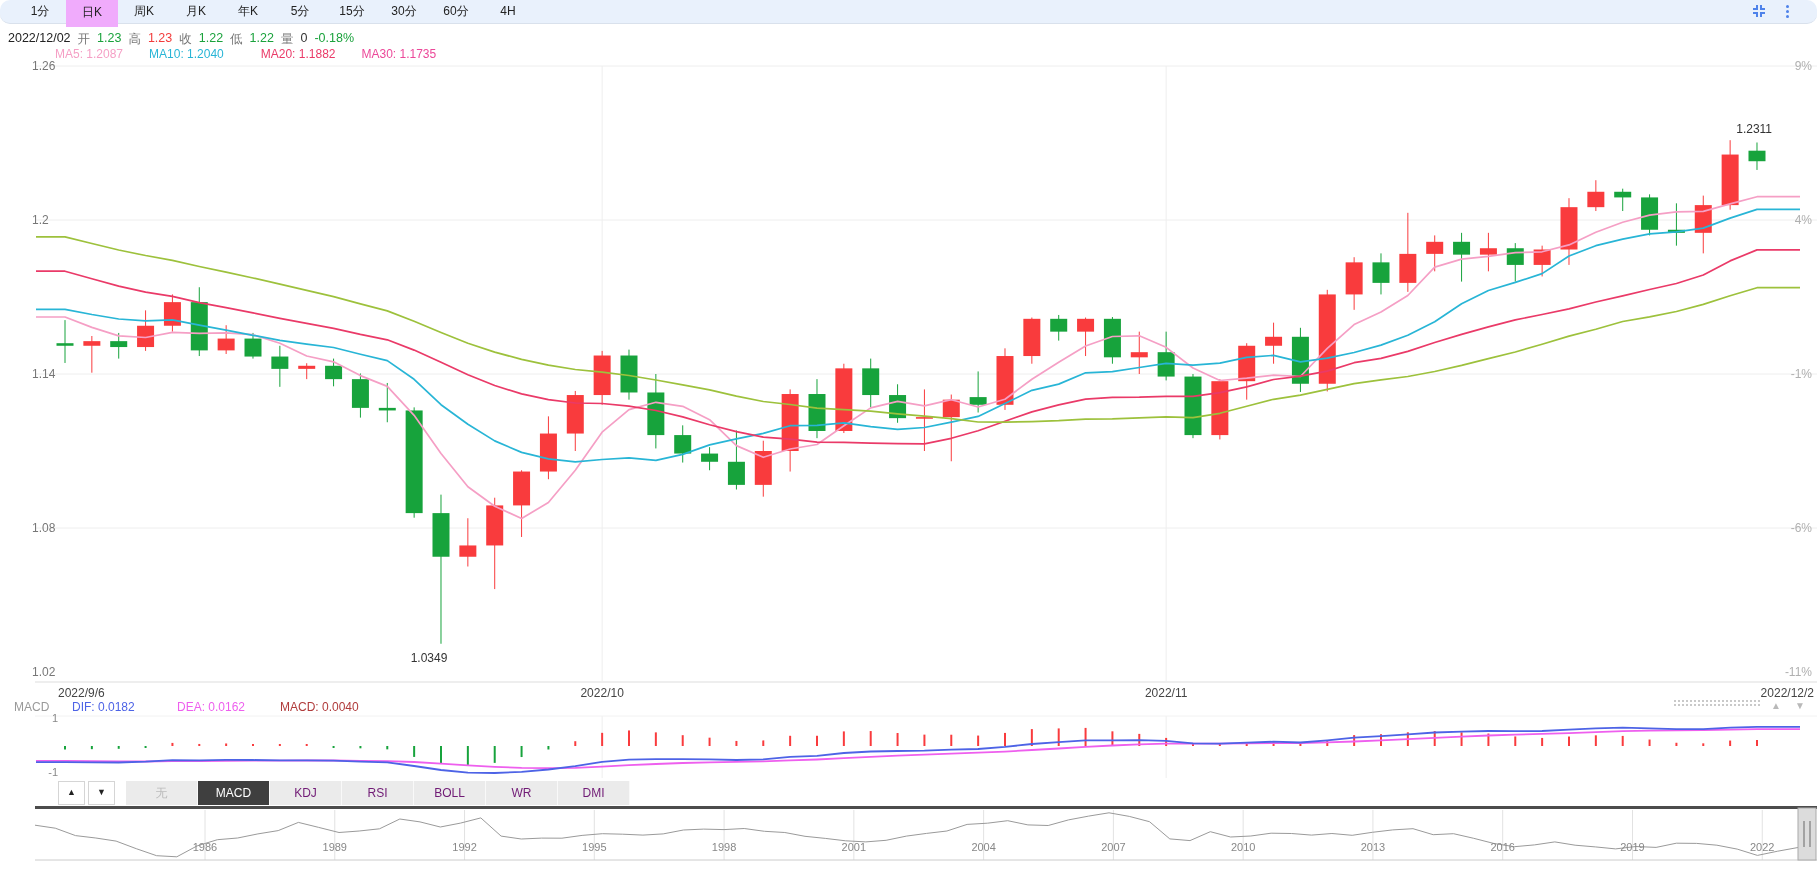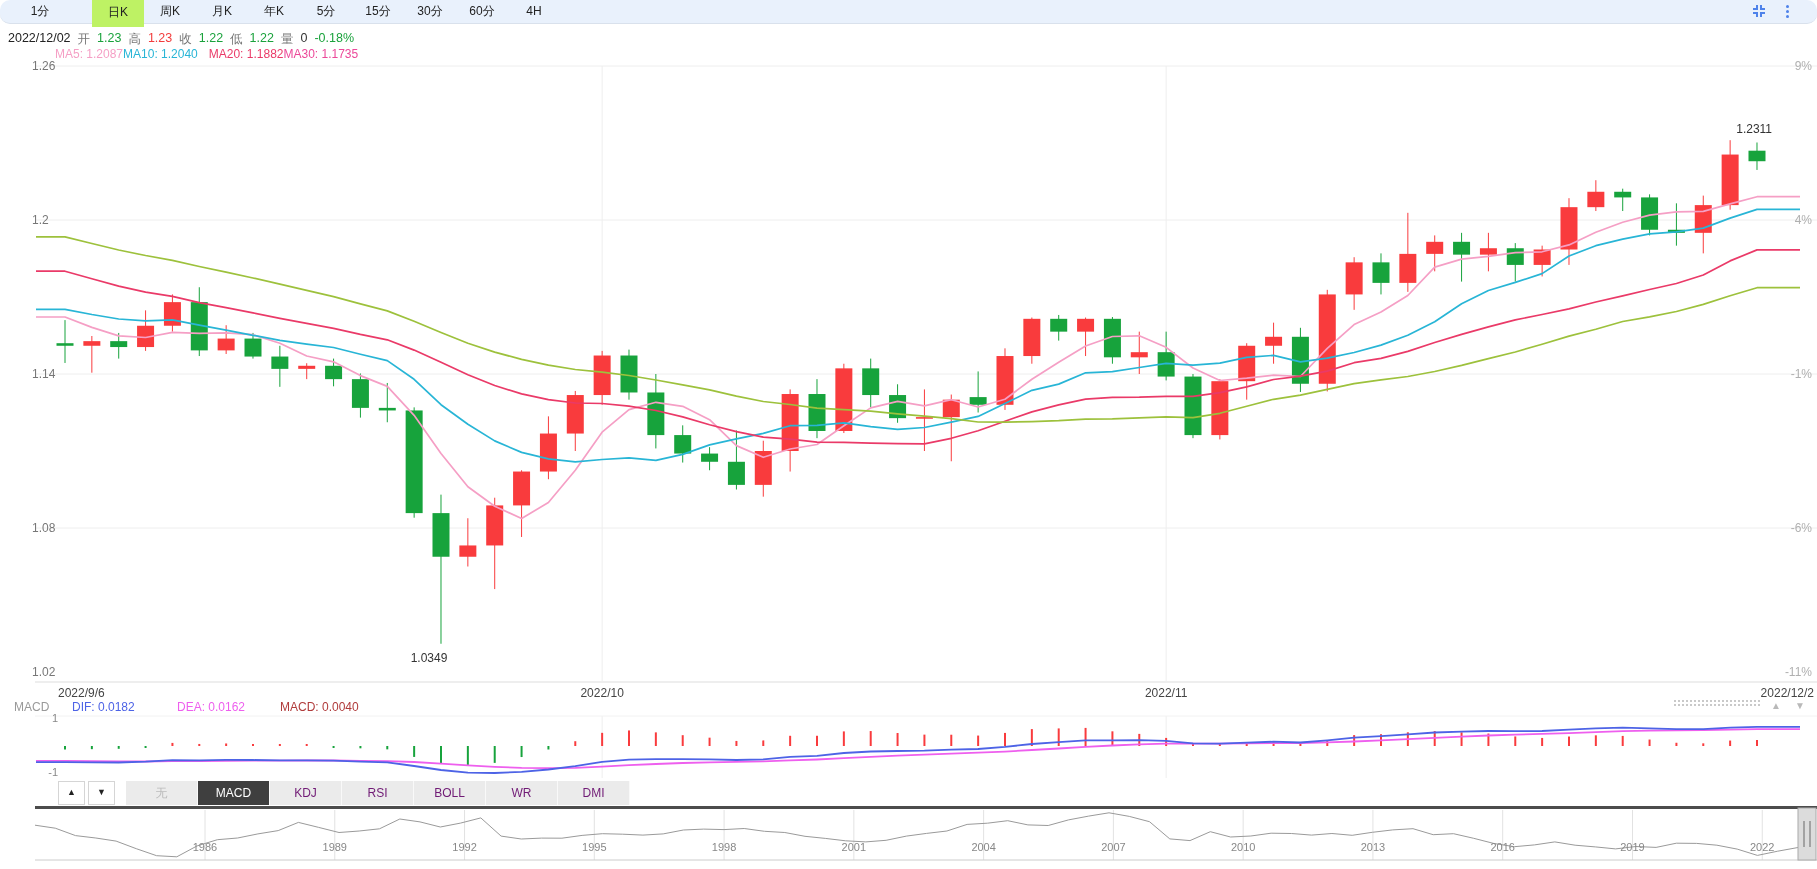--- a/index.html
+++ b/index.html
@@ -3,29 +3,29 @@
 <meta charset="utf-8">
 <style>
   html,body{margin:0;padding:0;background:#fff;}
   .stage{position:relative;width:1817px;height:869px;background:#fff;overflow:hidden;
          font-family:"Liberation Sans",sans-serif;}
   
   .topbar{position:absolute;top:0;left:0;width:1817px;height:23px;background:#e9f1fc;
           border-bottom:1px solid #d9e1ec;z-index:5;border-radius:10px;}
   .tabs{display:flex;padding-left:14px;}
   .tab{width:52px;height:23px;line-height:23px;text-align:center;font-size:12px;color:#222;cursor:pointer;}
-  .tab.active{background:#bef264;height:27px;line-height:25px;margin-left:26px;}
+  .tab.active{background:#f0abfc;height:27px;line-height:25px;}
   .tb-icons{position:absolute;top:4px;left:1752px;display:flex;gap:20px;align-items:center;z-index:6;}
   .kebab{display:flex;flex-direction:column;gap:2px;}
   .kebab i{width:3px;height:3px;border-radius:50%;background:#4e82ea;display:block;}
   
   .info1{position:absolute;top:31px;left:8px;display:flex;gap:7px;font-size:12.5px;color:#777;z-index:4;white-space:nowrap;}
   .info1 .date{color:#222;}
   .v-g{color:#1aa23c;}.v-r{color:#f23c3c;}.v-k{color:#333;}
-  .marow{position:absolute;top:47px;left:55px;display:flex;font-size:12px;z-index:4;white-space:nowrap;}
+  .marow{position:absolute;top:47px;left:55px;display:flex;gap:26px;font-size:12px;z-index:4;white-space:nowrap;}
   
   .indbar{position:absolute;top:781px;left:0;width:1817px;height:25px;z-index:5;}
   .arrbtn{position:absolute;top:0;width:25px;height:22px;background:#fff;border:1px solid #d5d5d5;
           font-size:9px;line-height:21px;text-align:center;color:#222;cursor:pointer;}
   .itabs{position:absolute;left:126px;top:0;display:flex;}
   .itab{width:71px;height:24px;line-height:24px;text-align:center;background:#ebebeb;
         border-right:1px solid #f9f9f9;font-size:12px;color:#701a75;cursor:pointer;}
   .itab.muted{color:#bbb;}
   .itab.active{background:#3f3f3f;color:#fff;}
   svg{position:absolute;top:0;left:0;}

